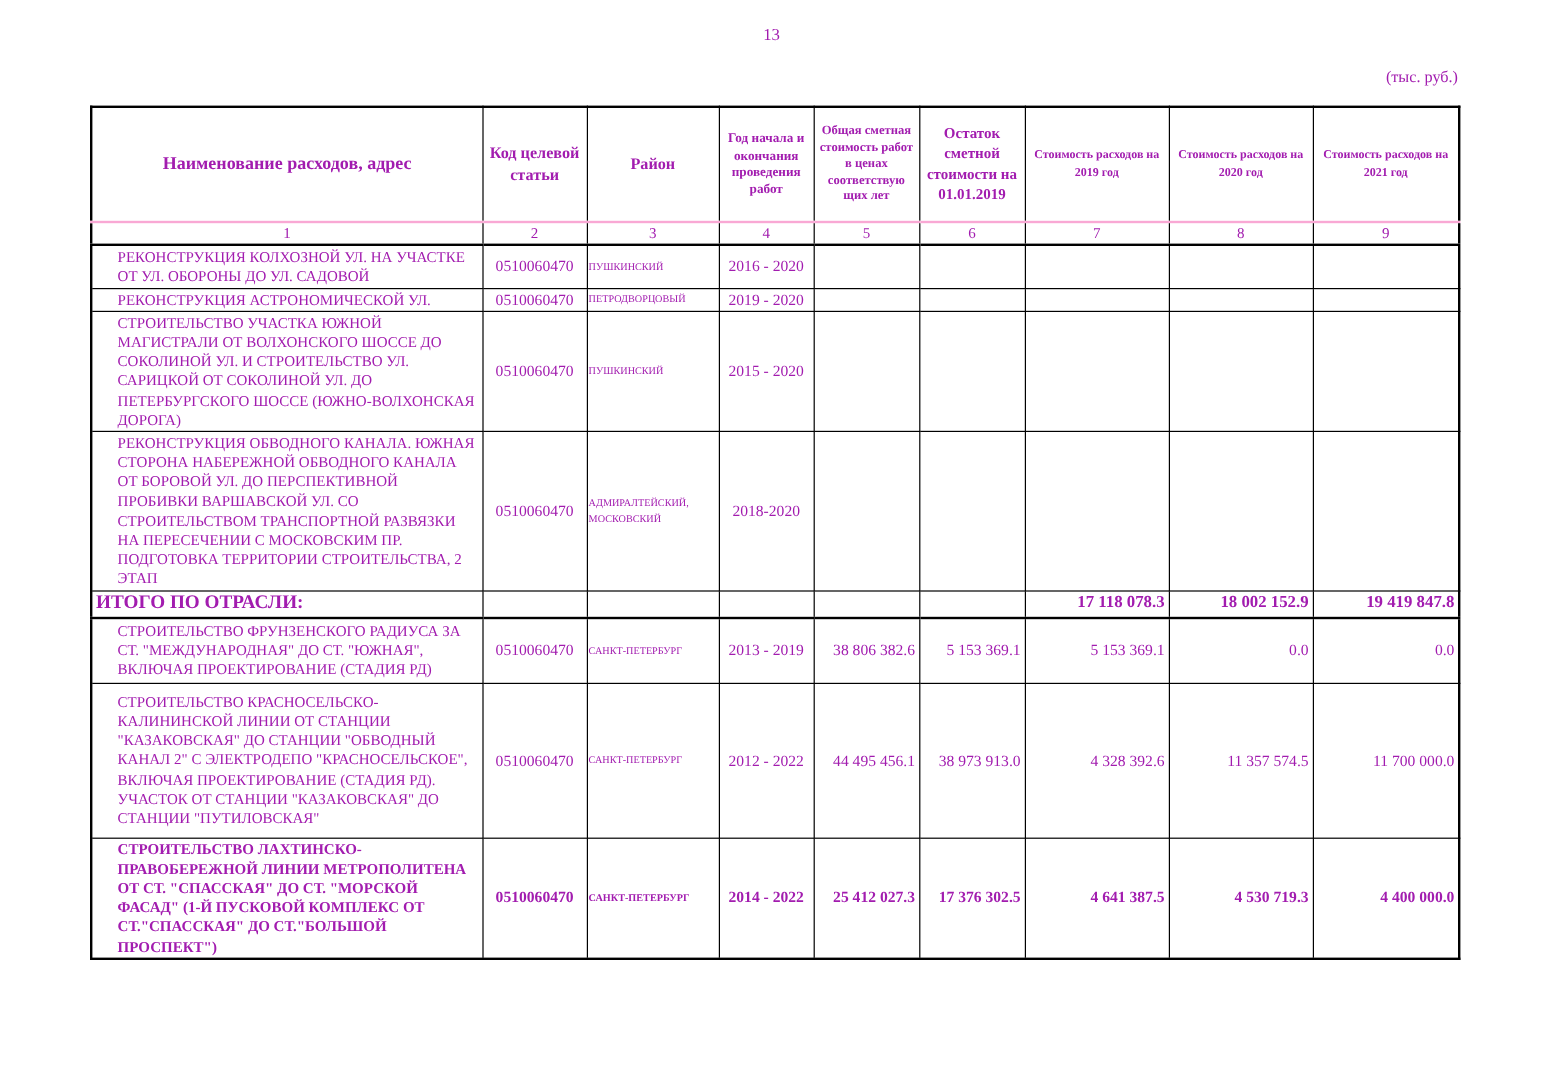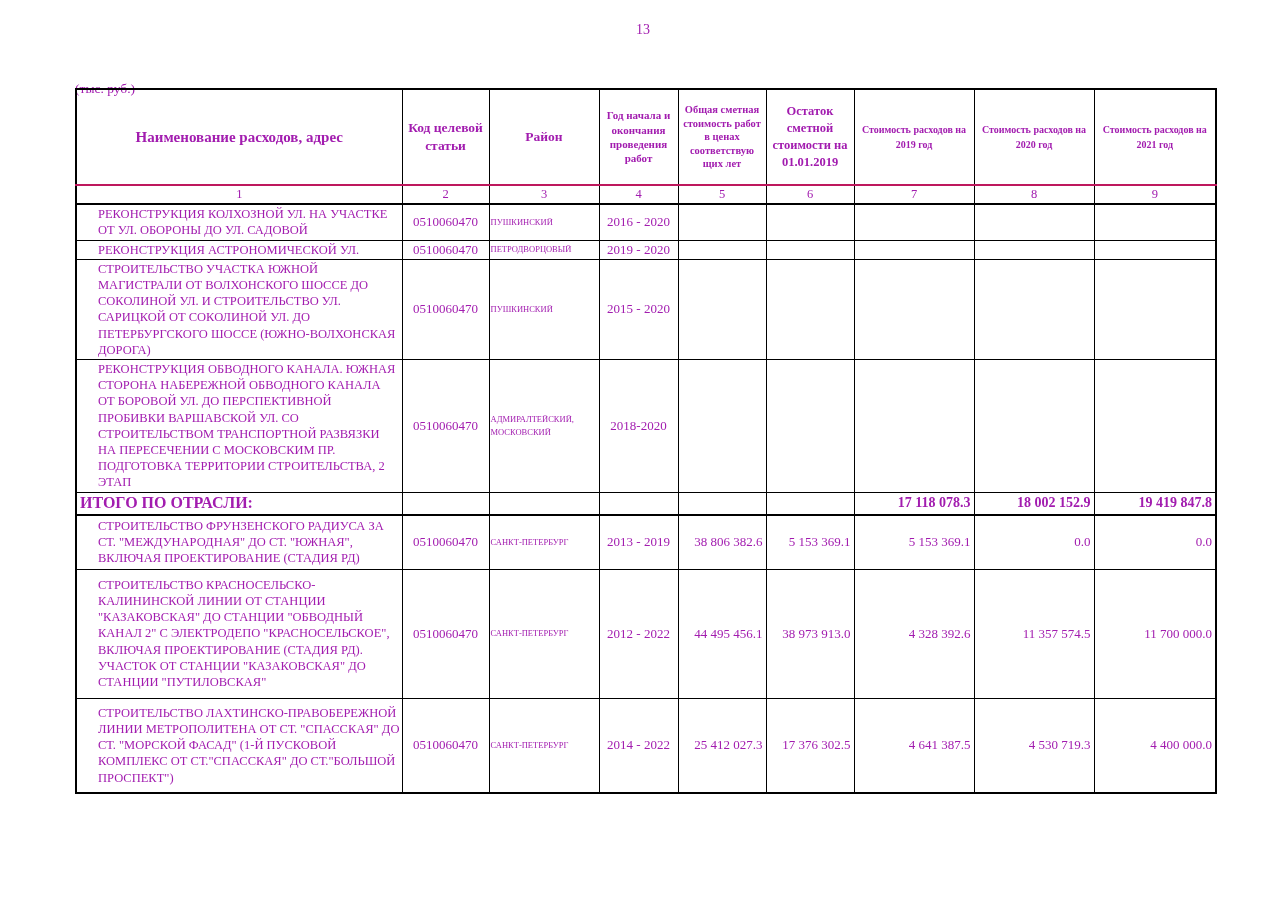--- a/index.html
+++ b/index.html
@@ -16,43 +16,43 @@
   .page-number {
     position: absolute;
     top: 22px;
     left: 0;
     width: 1286px;
     text-align: center;
     font-size: 14px;
   }
   .units-note {
     position: absolute;
-    top: 81px;
+    top: 56px;
     left: 75px;
     width: 1140px;
-    text-align: left;
+    text-align: right;
     font-size: 13.5px;
   }
   table.budget {
     position: absolute;
     left: 75px;
     top: 88px;
     width: 1140px;
     border-collapse: collapse;
     table-layout: fixed;
     border: 2px solid #000;
   }
   td {
     border: 1px solid #000;
     vertical-align: middle;
     overflow: hidden;
   }
   
   tr.hdr td {
-    border-bottom: 2px solid #be185d;
+    border-bottom: 2px solid #f9a8d4;
     text-align: center;
     font-weight: bold;
     vertical-align: middle;
     padding: 2px;
   }
   td.h-name { font-size: 15px; }
   td.h-code, td.h-district { font-size: 13.5px; line-height: 1.35; }
   td.h-years { font-size: 11px; line-height: 1.3; }
   td.h-total { font-size: 10.5px; line-height: 1.3; }
   td.h-remainder { font-size: 12.5px; line-height: 1.35; }
@@ -101,21 +101,21 @@
   
   tr.rh96  { height: 96px; }
   tr.rh19  { height: 19px; }
   tr.rh36  { height: 36px; }
   tr.rh98  { height: 98px; }
   tr.rh131 { height: 105px; }
   tr.rh22  { height: 22px; }
   tr.rh23  { height: 23px; }
   tr.rh54  { height: 54px; }
   tr.rh129 { height: 129px; }
-  tr.rh95  { height: 95px; }
+  tr.rh95  { height: 95px; font-weight: bold; }
 </style>
 </head>
 <body>
 
 <div class="page">
 
   <div class="page-number">13</div>
   <div class="units-note">(тыс. руб.)</div>
 
   <table class="budget">

